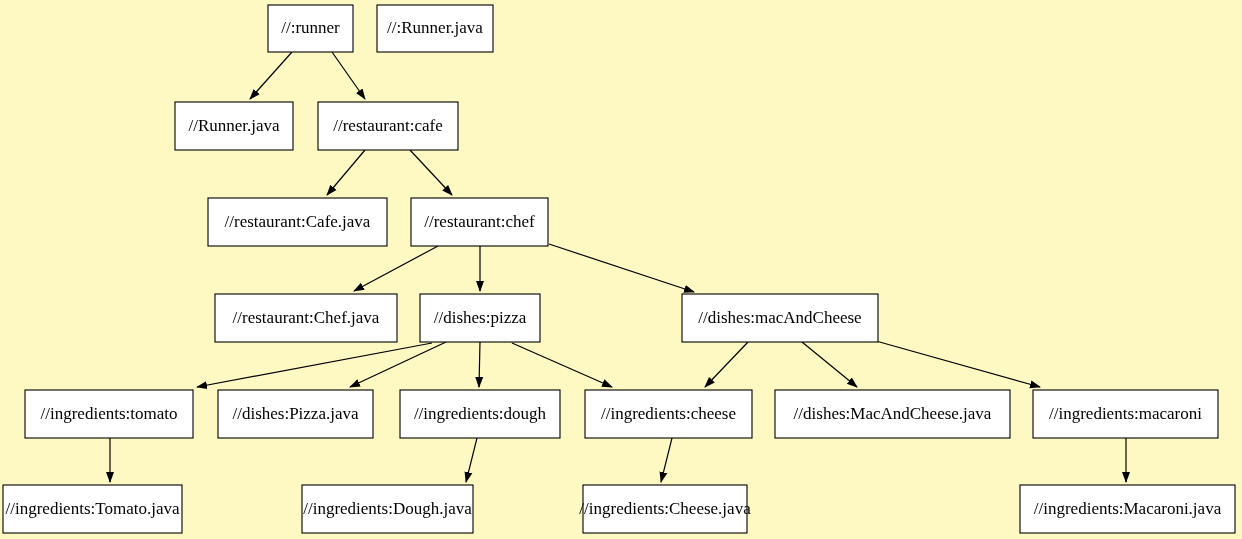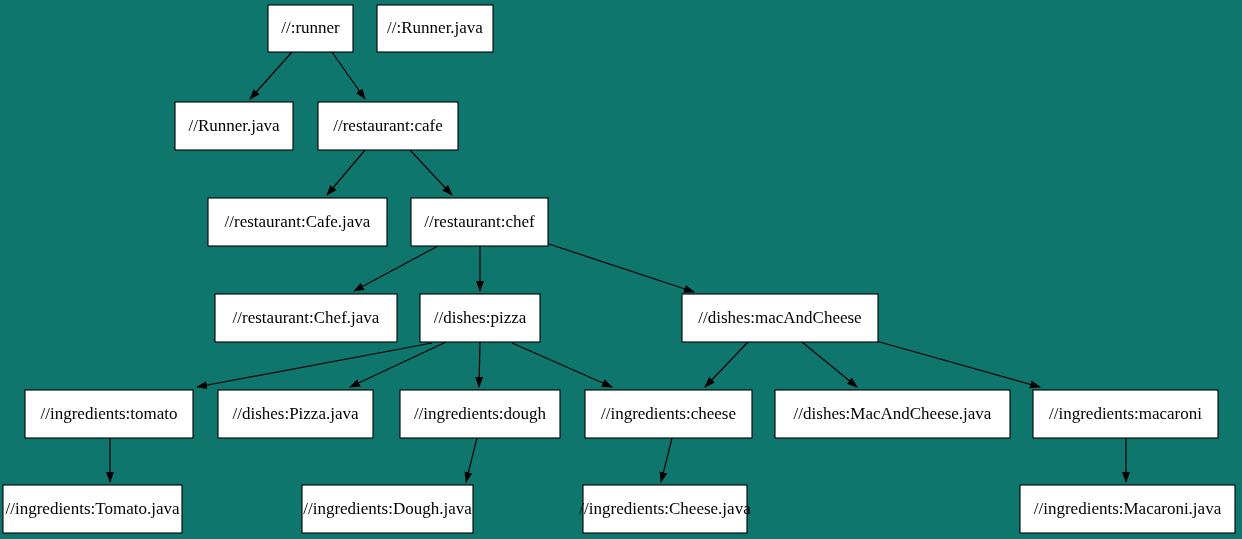--- a/index.html
+++ b/index.html
@@ -4,21 +4,21 @@
 <style>
   html, body {
     margin: 0;
     padding: 0;
     background: #ffffff;
   }
   #canvas-wrap {
     position: relative;
     width: 1242px;
     height: 539px;
-    background: #0f766e;
+    background: #fef9c3;
     overflow: hidden;
   }
   svg {
     display: block;
   }
   .graph-node-rect {
     fill: #ffffff;
     stroke: #000000;
     stroke-width: 1.1;
   }

